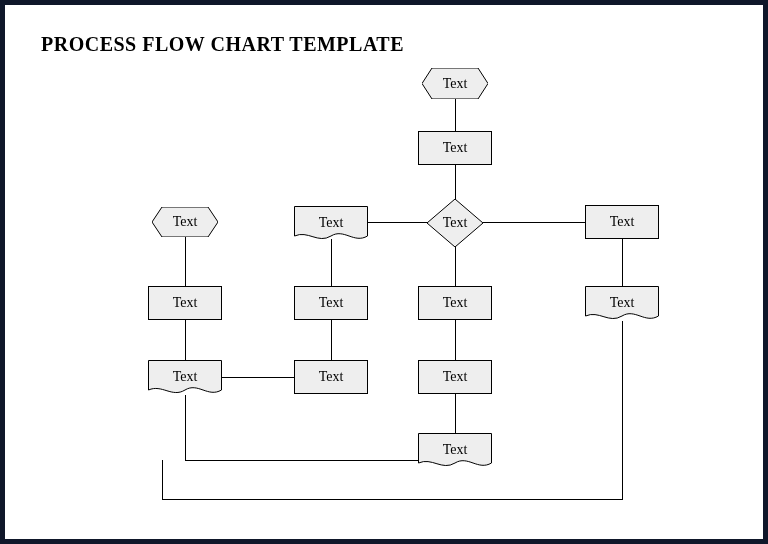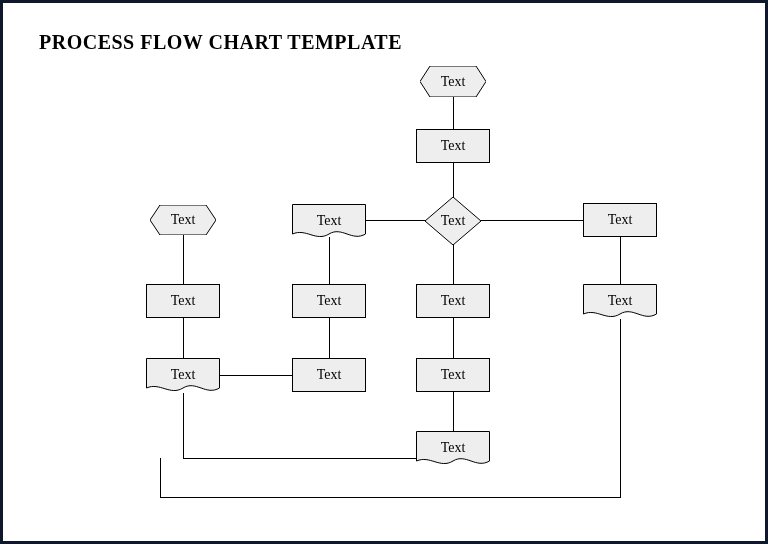--- a/index.html
+++ b/index.html
@@ -6,21 +6,21 @@
     margin: 0;
     background: #fff;
     font-family: "Times New Roman", Georgia, serif;
     color: #000;
   }
   .page {
     position: relative;
     width: 768px;
     height: 544px;
     box-sizing: border-box;
-    border: 3px solid #0f172a;
+    border: 5px solid #0f172a;
     background: #fff;
     overflow: hidden;
   }
   .title {
     position: absolute;
     left: 36px;
     top: 28px;
     font-size: 20px;
     font-weight: 700;
     letter-spacing: 0.5px;

